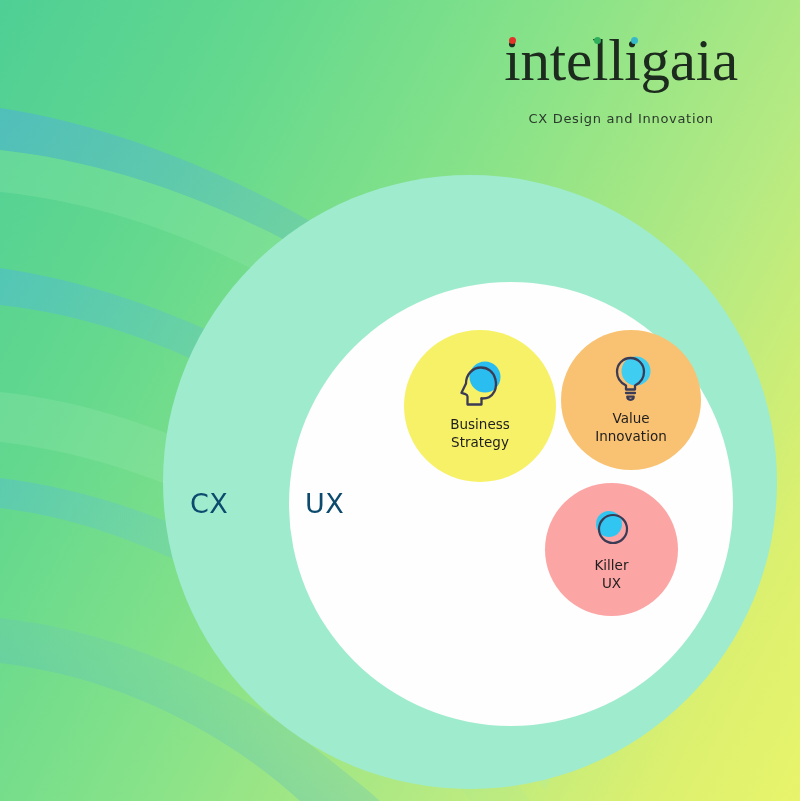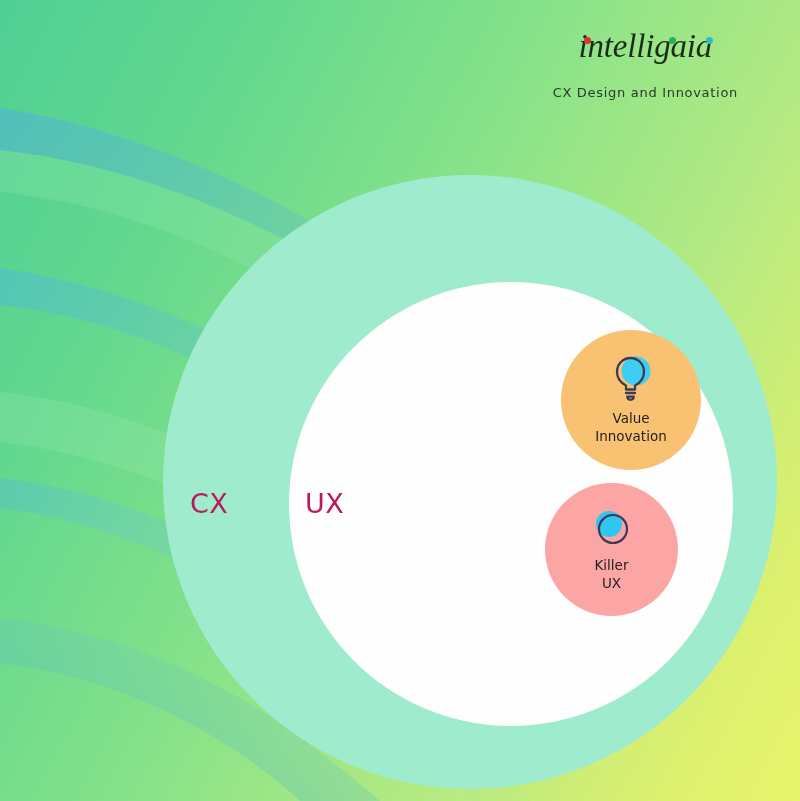--- a/index.html
+++ b/index.html
@@ -42,26 +42,25 @@
     position: absolute;
     top: 30px;
     right: 62px;
     text-align: center;
     user-select: none;
   }
   .logo-word {
     position: relative;
     display: inline-block;
     font-family: "Liberation Serif", serif;
-    font-size: 33px;
+    font-size: 59px;
     line-height: 1.02;
     letter-spacing: -0.2px;
     color: #1C2B1E;
     white-space: nowrap;
-    font-style: italic;
   }
   .logo-dot {
     position: absolute;
     width: 7px;
     height: 7px;
     border-radius: 50%;
     top: 7px;
   }
   .dot-1 { left: 5px;   background: #E0342B; }
   .dot-2 { left: 90px;  background: #2FAE5C; }
@@ -93,21 +92,21 @@
     width: 444px;
     height: 444px;
     border-radius: 50%;
     background: #FDFEFD;
   }
 
   .ring-label {
     position: absolute;
     font-family: "DejaVu Sans", sans-serif;
     font-size: 27px;
-    color: #be185d;
+    color: #0c4a6e;
     letter-spacing: 0.5px;
     user-select: none;
   }
   .label-cx { left: 190px; top: 488px; }
   .label-ux { left: 305px; top: 488px; }
 
   
   .bubble {
     position: absolute;
     border-radius: 50%;
@@ -198,20 +197,35 @@
     </div>
     <div class="logo-tag">CX Design and Innovation</div>
   </div>
 
   <div class="cx-circle"></div>
   <div class="ring-label label-cx">CX</div>
 
   <div class="ux-circle"></div>
   <div class="ring-label label-ux">UX</div>
 
+  <div class="bubble" id="bubble-business" style="background:#F7F168">
+    <svg class="bubble-icon" width="56" height="50" viewBox="0 0 56 50">
+      <circle cx="33" cy="17" r="15.5" fill="#29BDF0"></circle>
+      <path d="M29.5,38.5 L29.5,44.5 L15.5,44.5 L15.5,36.5
+               C15.5,35.2 14.8,34.6 13.4,34.1
+               L9.5,32.8 L14.0,23.5
+               C14.0,14.4 20.6,7.5 29.0,7.5
+               C36.0,7.5 41.6,12.3 43.2,18.8" fill="none" stroke="#3C3B55" stroke-width="2.3" stroke-linecap="round" stroke-linejoin="round"></path>
+      <path d="M43.4,19.4 C43.8,21.1 44.0,22.6 44.0,24.2
+               C44.0,29.8 41.2,34.6 37.0,37.2
+               C35.0,38.4 32.4,38.6 29.5,38.5" fill="none" stroke="#3C3B55" stroke-width="2.3" stroke-linecap="round" stroke-linejoin="round"></path>
+    </svg>
+    <div class="bubble-title">Business
+Strategy</div>
+  </div>
 
   <div class="bubble" id="bubble-value" style="background:#F9C273">
     <svg class="bubble-icon" width="52" height="50" viewBox="0 0 52 50">
       <circle cx="31" cy="17" r="14.5" fill="#3FCDF2"></circle>
       <path d="M21.0,31.5 C15.5,28.8 12.0,23.6 12.0,17.8
                C12.0,10.0 18.0,4.0 25.5,4.0
                C33.0,4.0 39.0,10.0 39.0,17.8
                C39.0,23.6 35.5,28.8 30.0,31.5
                L30.0,35.5 L21.0,35.5 Z" fill="none" stroke="#3C3B55" stroke-width="2.3" stroke-linejoin="round"></path>
       <line x1="21.0" y1="39.0" x2="30.0" y2="39.0" stroke="#3C3B55" stroke-width="2.3" stroke-linecap="round"></line>

